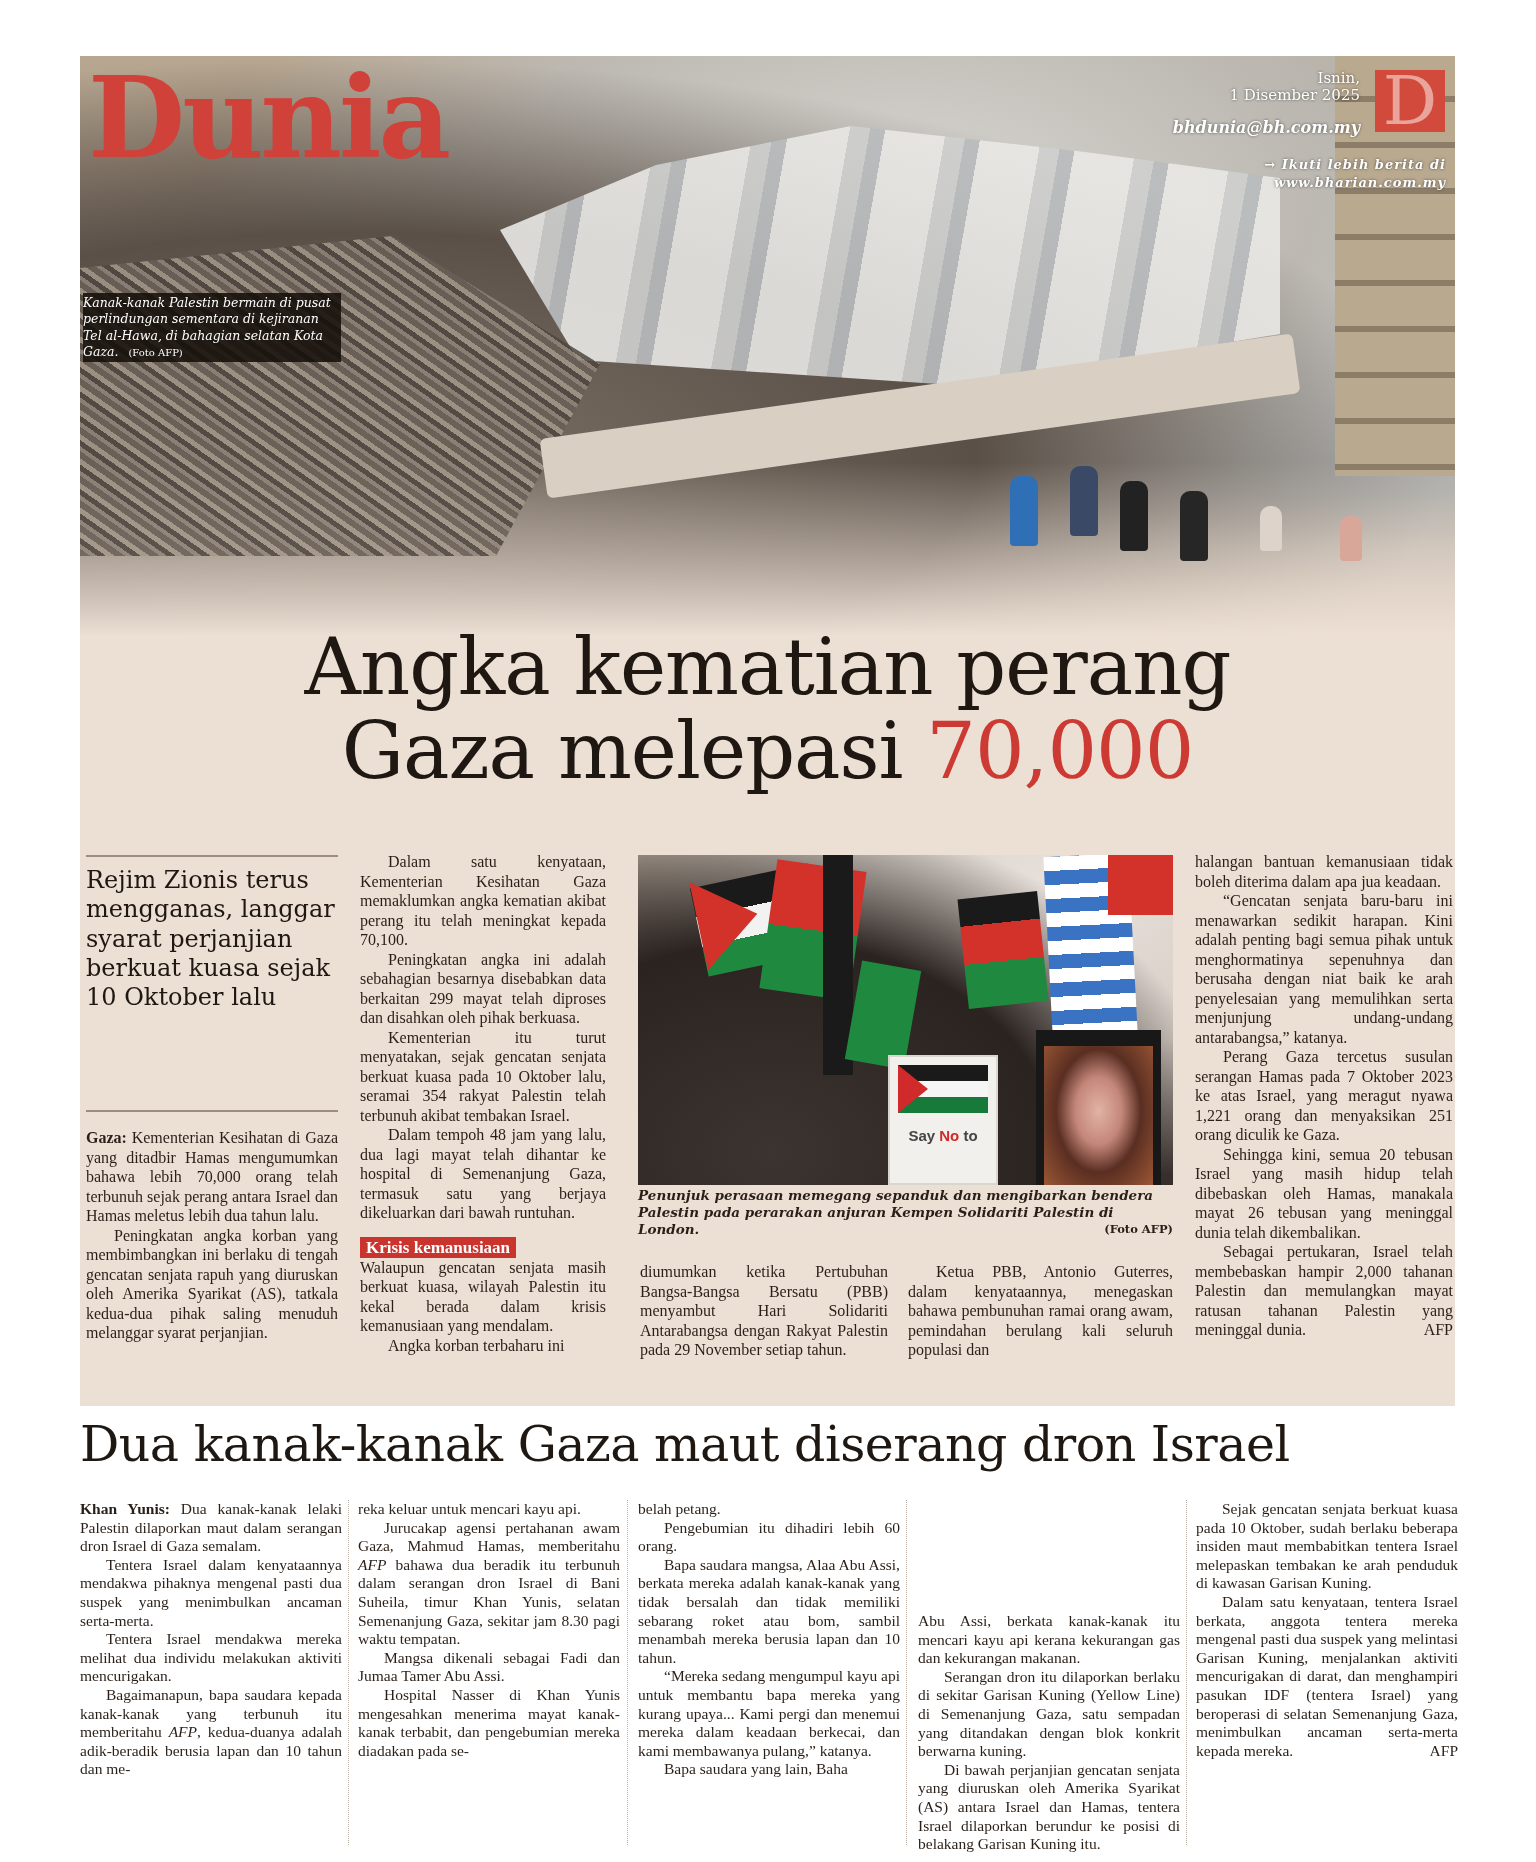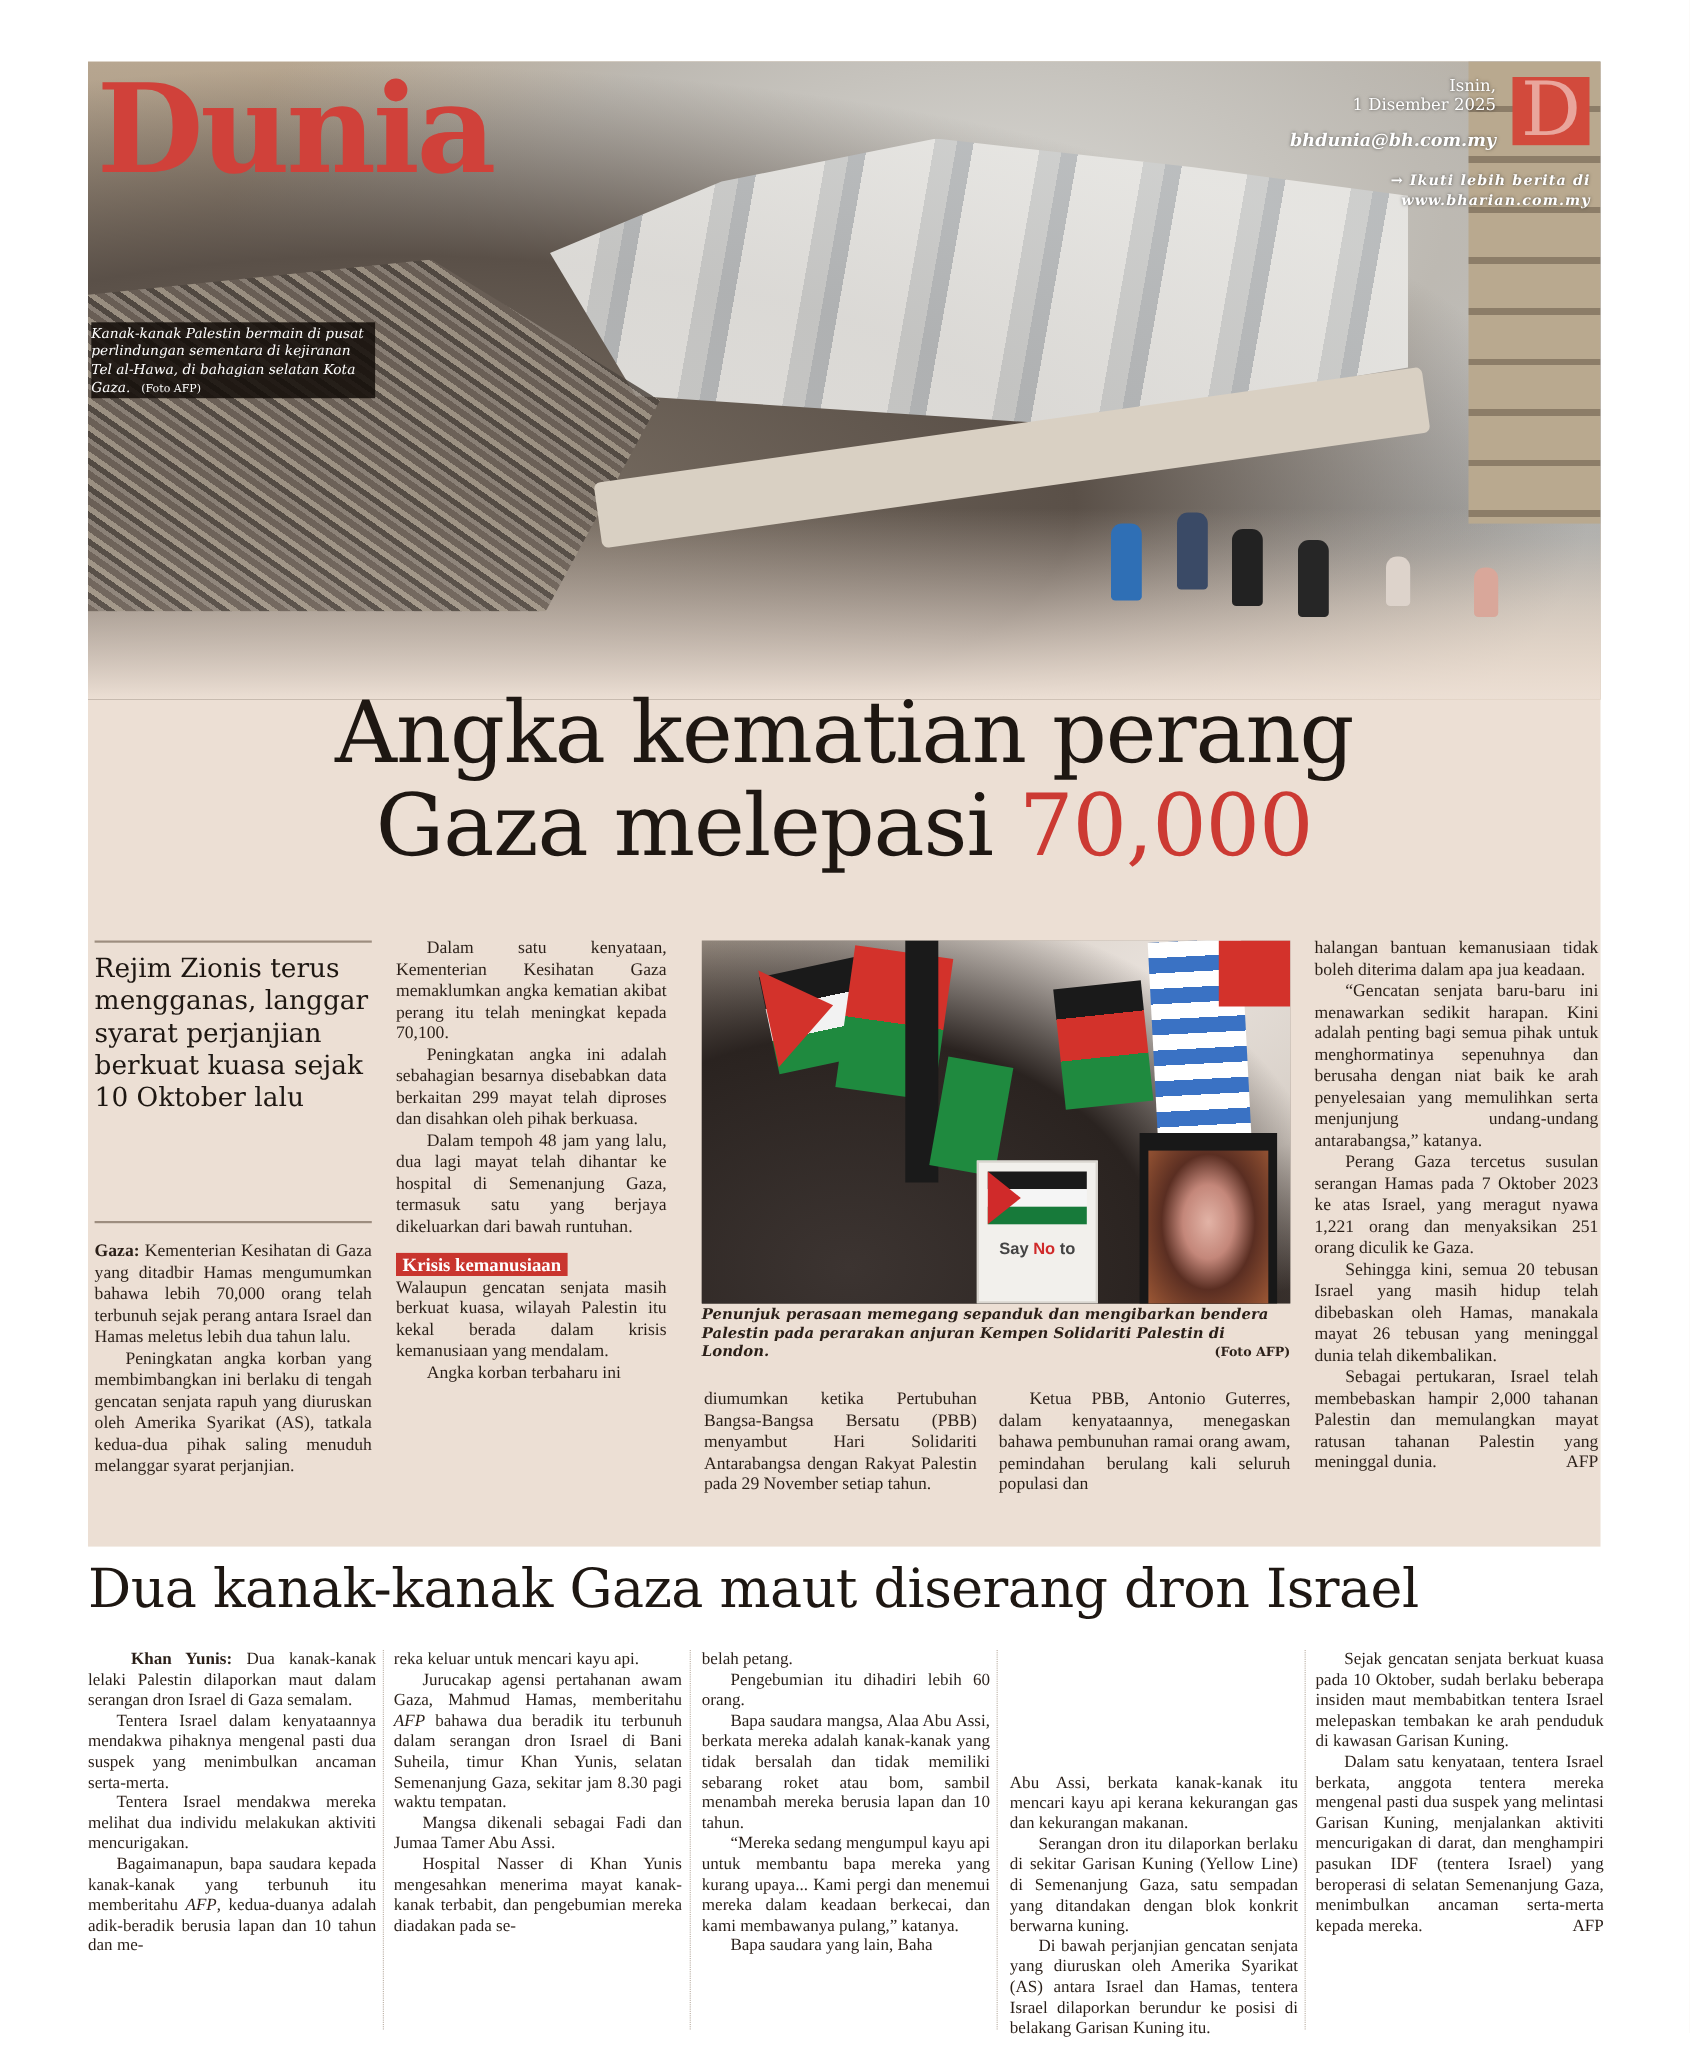--- a/index.html
+++ b/index.html
@@ -134,21 +134,21 @@
   
   .story2-headline {
     position: absolute; left: 80px; top: 1418px; width: 1375px;
     font-family: "DejaVu Serif", serif; font-size: 49px; line-height: 1.1; color: #1e1712;
     letter-spacing: -0.5px;
   }
   .col2 { position: absolute; font-family: "Liberation Serif", serif; font-size: 15.5px;
     line-height: 18.6px; color: #2a1f18; text-align: justify; }
   .col2 p { text-indent: 26px; }
   .col2 p.noindent { text-indent: 0; }
-  .col2 .lead { font-weight: bold; margin-left: 39px; }
+  .col2 .lead { font-weight: bold; }
   .col-rule { position: absolute; width: 0; border-left: 1px dotted #b7ab9f; }
   .afp { float: right; }
 </style>
 </head>
 <body>
 
 <div class="feature"></div>
 
 <div class="hero">
   <div class="building-right"></div>
@@ -193,20 +193,21 @@
 <div class="deck-rule" style="top:1110px;"></div>
 
 <div class="col" style="left:86px;top:1128px;width:252px;">
   <p class="noindent"><span class="lead">Gaza:</span><span> Kementerian Kesihatan di Gaza yang ditadbir Hamas mengumumkan bahawa lebih 70,000 orang telah terbunuh sejak perang antara Israel dan Hamas meletus lebih dua tahun lalu.</span></p>
   <p>Peningkatan angka korban yang membimbangkan ini berlaku di tengah gencatan senjata rapuh yang diuruskan oleh Amerika Syarikat (AS), tatkala kedua-dua pihak saling menuduh melanggar syarat perjanjian.</p>
 </div>
 
 <div class="col" style="left:360px;top:852px;width:246px;">
   <p>Dalam satu kenyataan, Kementerian Kesihatan Gaza memaklumkan angka kematian akibat perang itu telah meningkat kepada 70,100.</p>
   <p>Peningkatan angka ini adalah sebahagian besarnya disebabkan data berkaitan 299 mayat telah diproses dan disahkan oleh pihak berkuasa.</p>
+  <p>Kementerian itu turut menyatakan, sejak gencatan senjata berkuat kuasa pada 10 Oktober lalu, seramai 354 rakyat Palestin telah terbunuh akibat tembakan Israel.</p>
   <p>Dalam tempoh 48 jam yang lalu, dua lagi mayat telah dihantar ke hospital di Semenanjung Gaza, termasuk satu yang berjaya dikeluarkan dari bawah runtuhan.</p>
   <div class="subhead">Krisis kemanusiaan</div>
   <p class="noindent">Walaupun gencatan senjata masih berkuat kuasa, wilayah Palestin itu kekal berada dalam krisis kemanusiaan yang mendalam.</p>
   <p>Angka korban terbaharu ini</p>
 </div>
 
 <div class="protest-photo">
   <div class="flag" style="left:60px;top:20px;width:120px;height:90px;background:linear-gradient(180deg,#1a1a1a 33%,#f2f2f2 33% 66%,#1f8a3f 66%);transform:rotate(-12deg);"></div>
   <div class="flag" style="left:60px;top:20px;width:0;height:0;border-top:45px solid transparent;border-bottom:45px solid transparent;border-left:60px solid #d3322b;transform:rotate(-12deg);"></div>
   <div class="flag" style="left:130px;top:10px;width:90px;height:130px;background:linear-gradient(180deg,#d3322b 0 50%,#1f8a3f 50%);transform:rotate(8deg);"></div>

